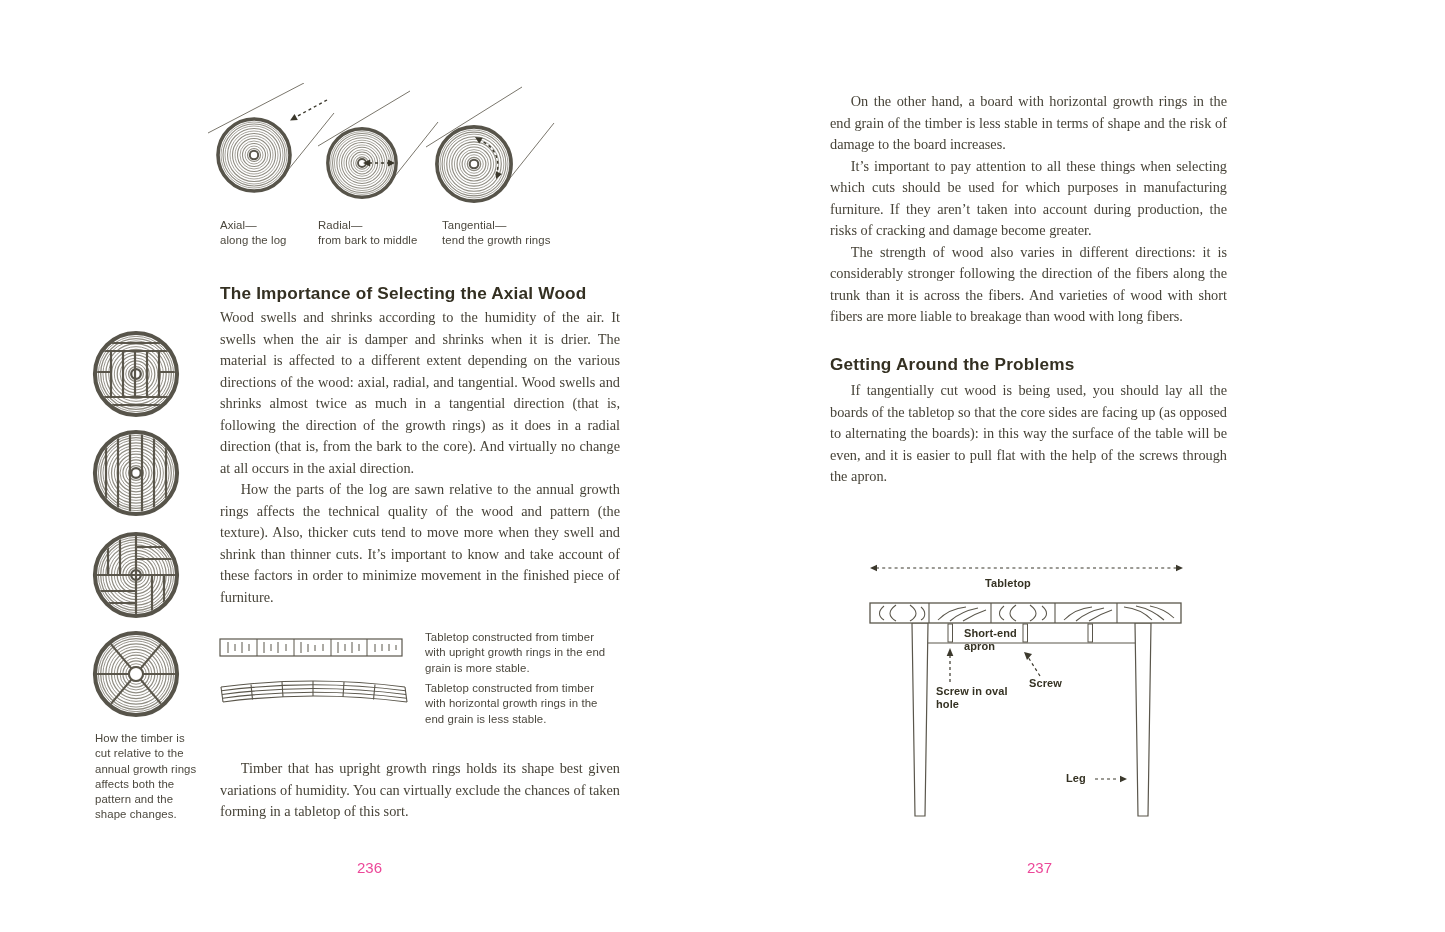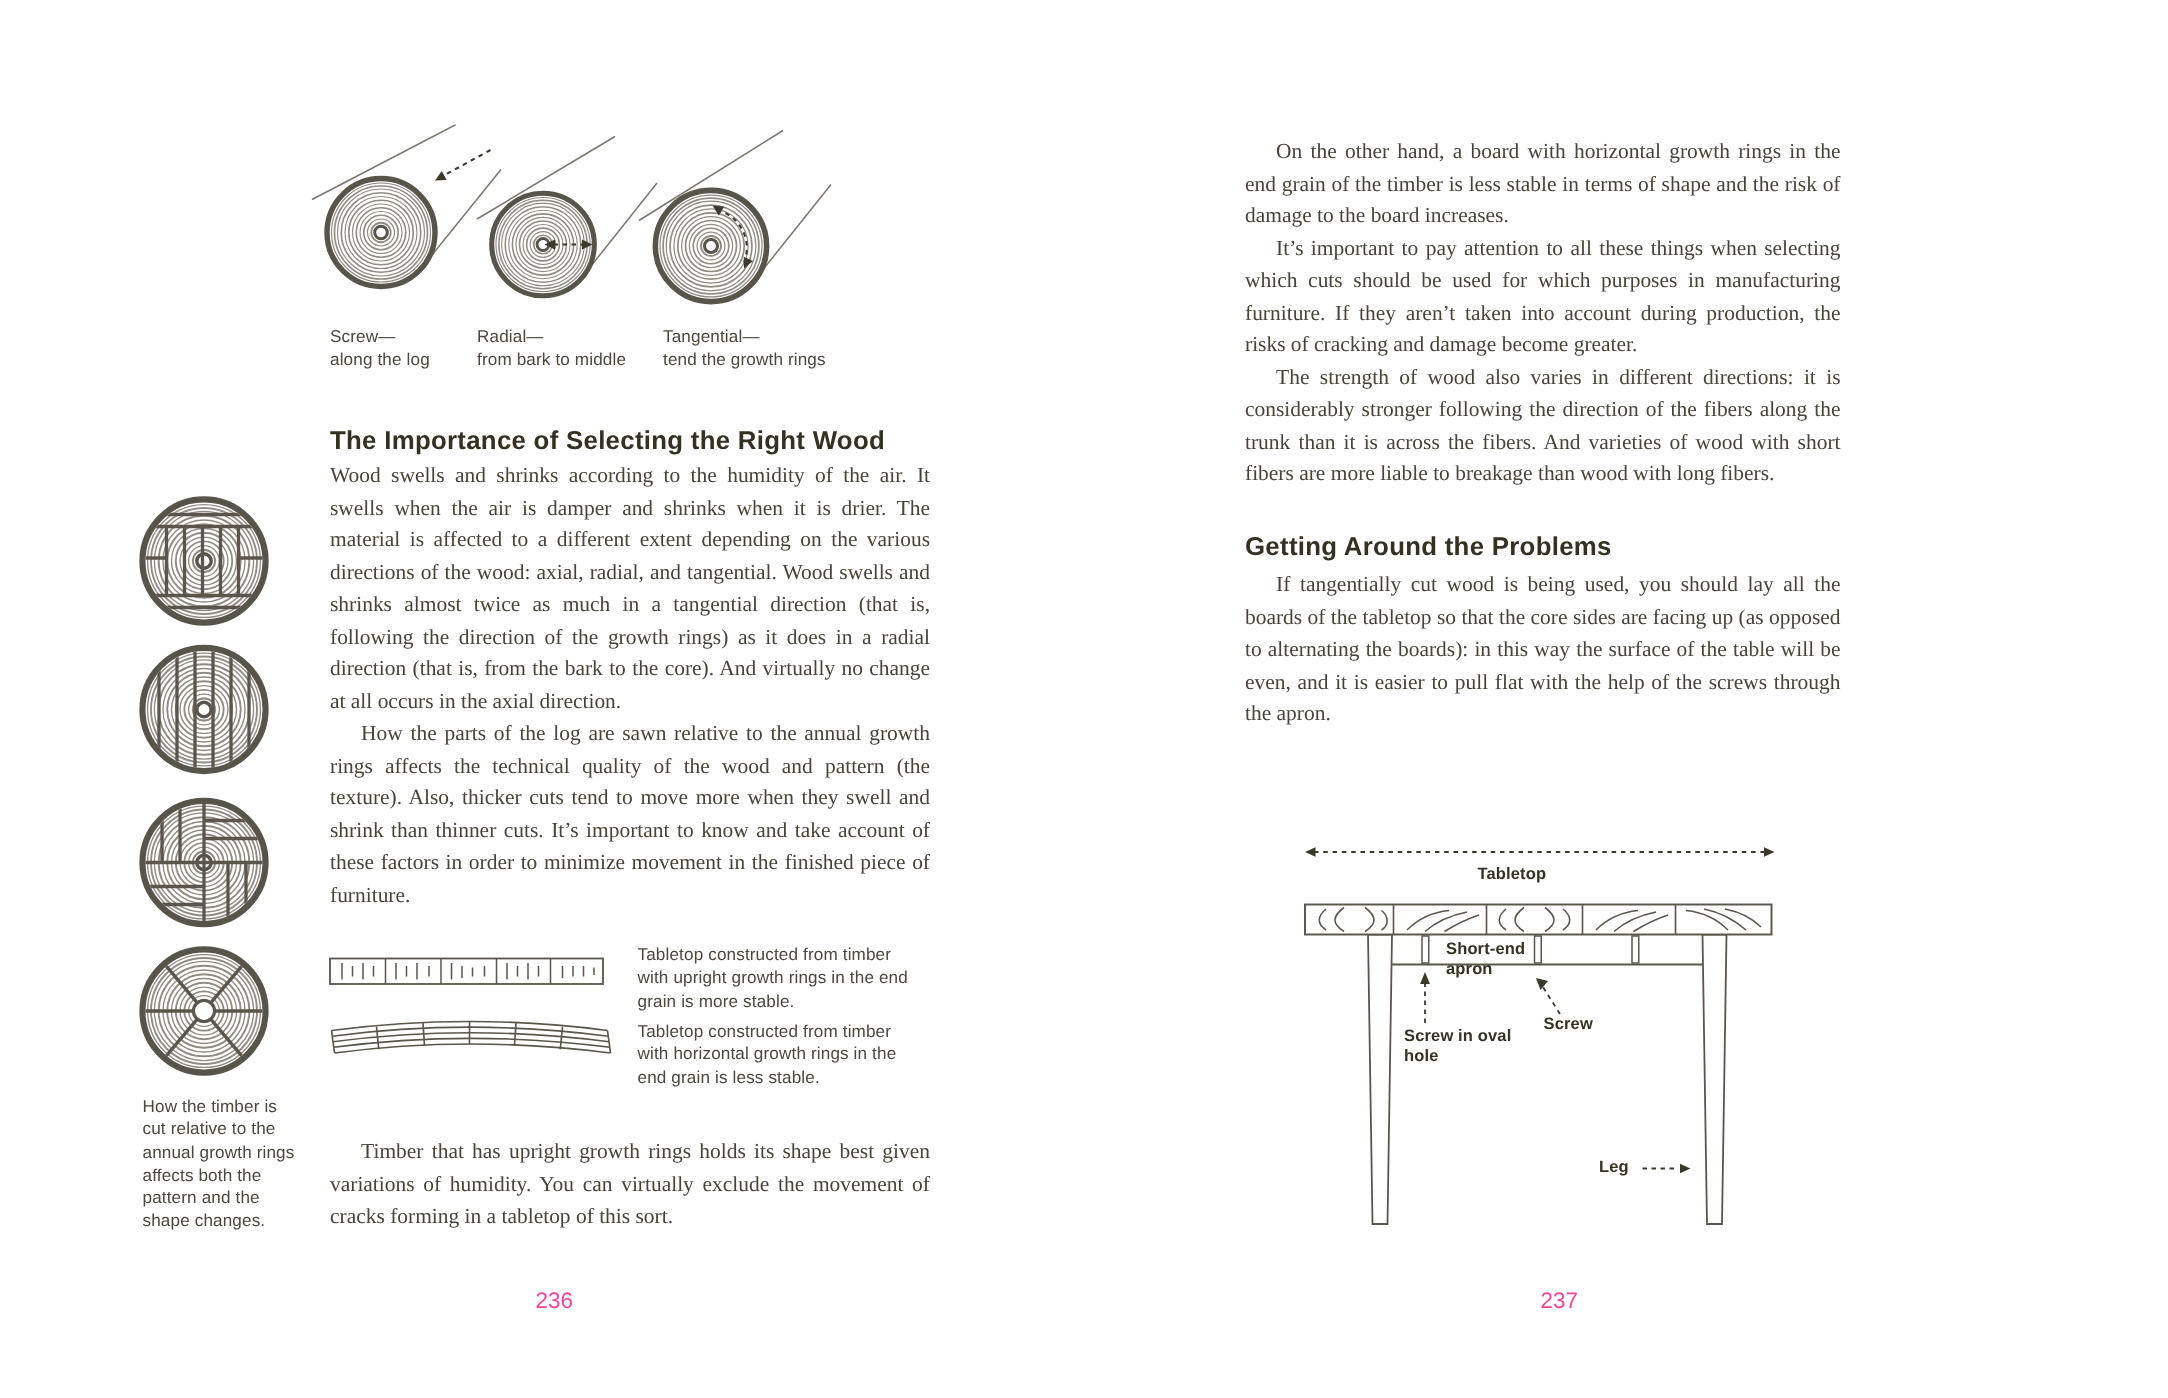--- a/index.html
+++ b/index.html
@@ -83,21 +83,21 @@
         <use href="#rings" transform="translate(268,81) scale(1.03)"></use>
         <g>
           <path d="M 272,57 A 26,26 0 0 1 290,92" fill="none" stroke="#3b382c" stroke-width="1.4" stroke-dasharray="3 3"></path>
           <polygon points="269,54 273.2,60.6 276.8,54.8" fill="#3b382c"></polygon>
           <polygon points="290,96 296,91 289.8,88.2" fill="#3b382c"></polygon>
         </g>
       </g>
     </svg>
 
     <div class="abs cap" style="left:220px;top:218px;width:92px">
-      <div>Screw—</div>
+      <div>Axial—</div>
       <div>along the log</div>
     </div>
     <div class="abs cap" style="left:318px;top:218px;width:118px">
       <div>Radial—</div>
       <div>from bark to middle</div>
     </div>
     <div class="abs cap" style="left:442px;top:218px;width:150px">
       <div>Tangential—</div>
       <div>tend the growth rings</div>
     </div>
@@ -158,21 +158,21 @@
             <line x1="-4.5" y1="5.4" x2="-25.7" y2="30.6"></line>
           <line x1="-4.5" y1="-5.4" x2="-25.7" y2="-30.6"></line>
             <line x1="4.5" y1="-5.4" x2="25.7" y2="-30.6"></line>
         </g>
         <circle r="7" fill="#ffffff" stroke="#5a564b" stroke-width="2"></circle>
       </g>
     </svg>
 
     <div class="abs cap" style="left:95px;top:731px;width:102px">How the timber is cut relative to the annual growth rings affects both the pattern and the shape changes.</div>
 
-    <div class="abs sec-head" style="left:220px;top:283px;width:410px">The Importance of Selecting the Right Wood</div>
+    <div class="abs sec-head" style="left:220px;top:283px;width:410px">The Importance of Selecting the Axial Wood</div>
 
     <div class="abs body-col" style="left:220px;top:307px;width:400px">
       <p>Wood swells and shrinks according to the humidity of the air. It swells when the air is damper and shrinks when it is drier. The material is affected to a different extent depending on the various directions of the wood: axial, radial, and tangential. Wood swells and shrinks almost twice as much in a tangential direction (that is, following the direction of the growth rings) as it does in a radial direction (that is, from the bark to the core). And virtually no change at all occurs in the axial direction.</p>
       <p class="ind">How the parts of the log are sawn relative to the annual growth rings affects the technical quality of the wood and pattern (the texture). Also, thicker cuts tend to move more when they swell and shrink than thinner cuts. It’s important to know and take account of these factors in order to minimize movement in the finished piece of furniture.</p>
     </div>
 
     <svg class="abs" style="left:218px;top:636px" width="195" height="80">
       <g stroke="#5a564b" fill="none">
         <rect x="2" y="3" width="182" height="17" stroke-width="1.2"></rect>
         <line x1="39" y1="3" x2="39" y2="20" stroke-width="1"></line>
@@ -215,21 +215,21 @@
         <line x1="95" y1="45" x2="95" y2="60"></line>
         <line x1="126" y1="46" x2="125" y2="61"></line>
         <line x1="157" y1="48.5" x2="155.5" y2="63.5"></line>
       </g>
     </svg>
 
     <div class="abs cap" style="left:425px;top:630px;width:188px">Tabletop constructed from timber with upright growth rings in the end grain is more stable.</div>
     <div class="abs cap" style="left:425px;top:681px;width:188px">Tabletop constructed from timber with horizontal growth rings in the end grain is less stable.</div>
 
     <div class="abs body-col" style="left:220px;top:758px;width:400px">
-      <p class="ind">Timber that has upright growth rings holds its shape best given variations of humidity. You can virtually exclude the movement of cracks forming in a tabletop of this sort.</p>
+      <p class="ind">Timber that has upright growth rings holds its shape best given variations of humidity. You can virtually exclude the chances of taken forming in a tabletop of this sort.</p>
     </div>
 
     <div class="abs pagenum" style="left:357px;top:859px;width:60px">236</div>
   </div>
 
   <div>
 
     <div class="abs body-col" style="left:830px;top:91px;width:397px">
       <p class="ind">On the other hand, a board with horizontal growth rings in the end grain of the timber is less stable in terms of shape and the risk of damage to the board increases.</p>
       <p class="ind">It’s important to pay attention to all these things when selecting which cuts should be used for which purposes in manufacturing furniture. If they aren’t taken into account during production, the risks of cracking and damage become greater.</p>

